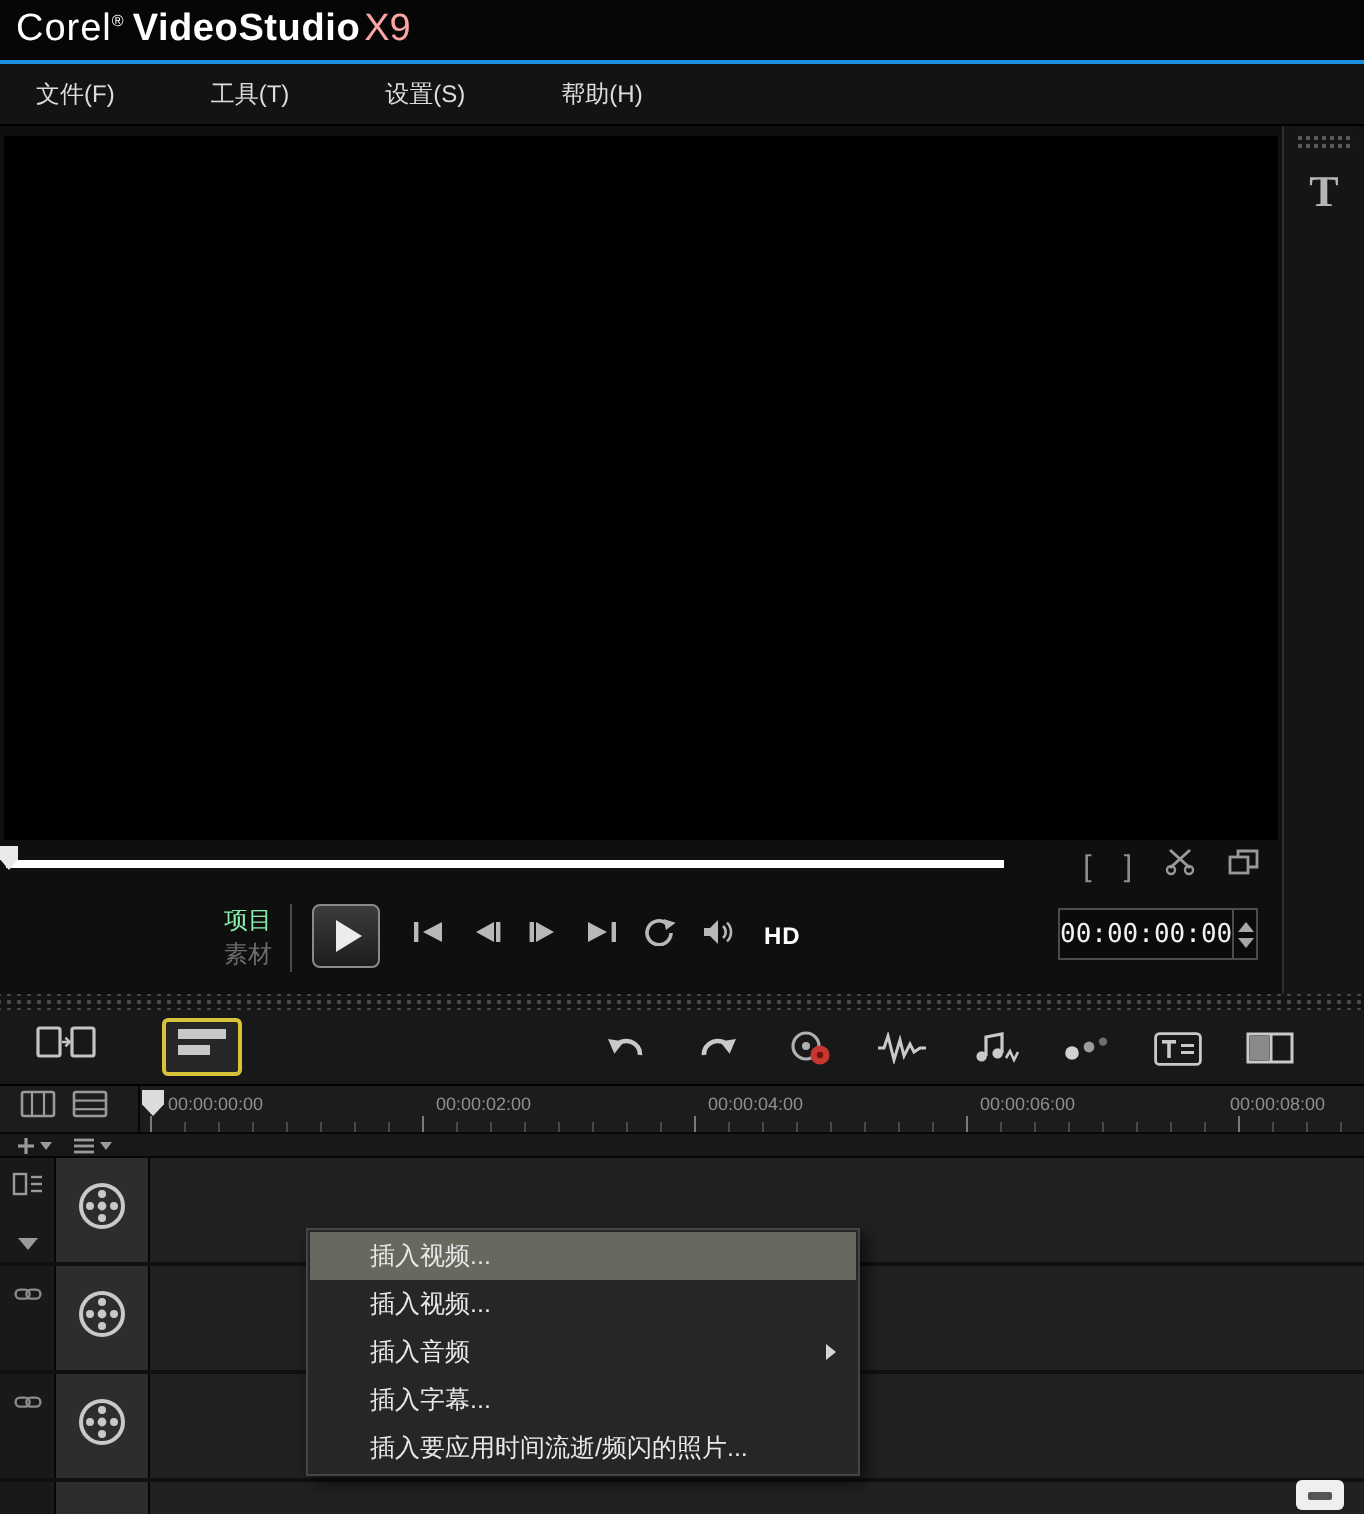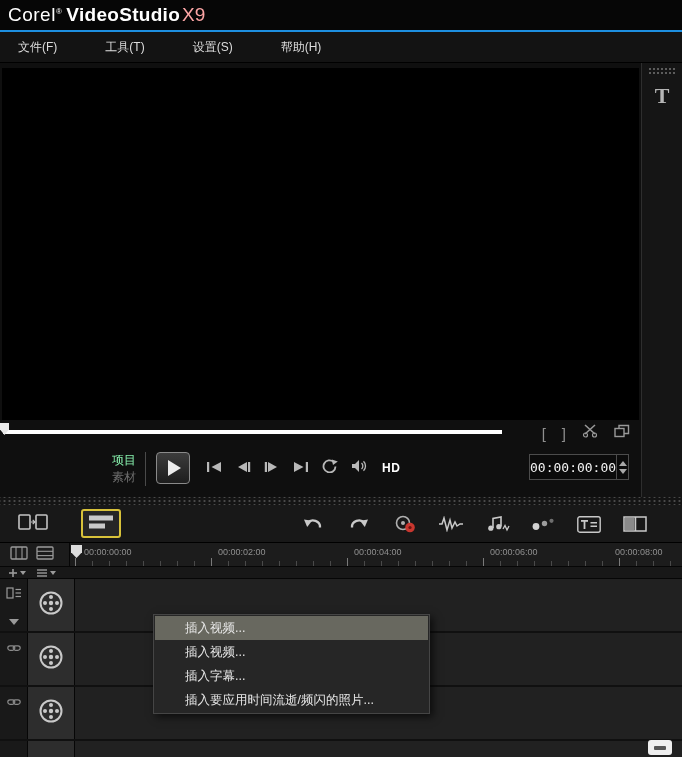--- a/index.html
+++ b/index.html
@@ -443,17 +443,21 @@
     </div>
   </div>
 
   <div class="fit-btn">
     <span class="fit-btn-bar"></span>
   </div>
 
   <div class="context-menu">
     <div class="cm-item hl">插入视频...</div>
     <div class="cm-item">插入视频...</div>
+    <div class="cm-item">
+        <span>插入音频</span>
+        <span class="cm-arrow"></span>
+      </div>
     <div class="cm-item">插入字幕...</div>
     <div class="cm-item">插入要应用时间流逝/频闪的照片...</div>
   </div>
 
 </div>
 
 </body></html>

